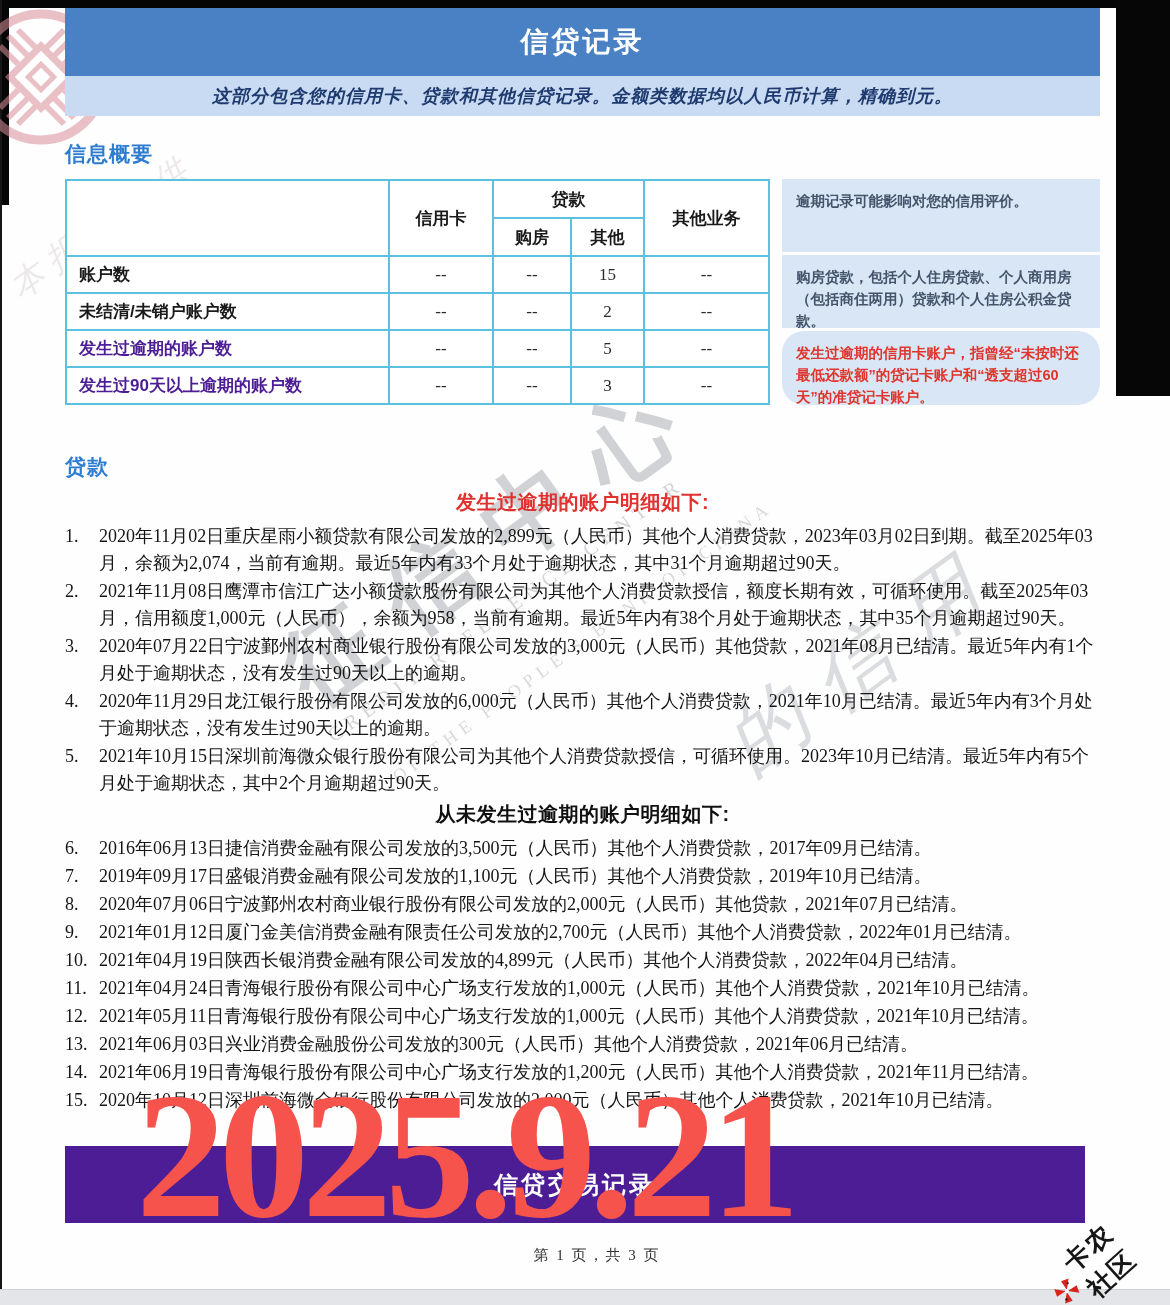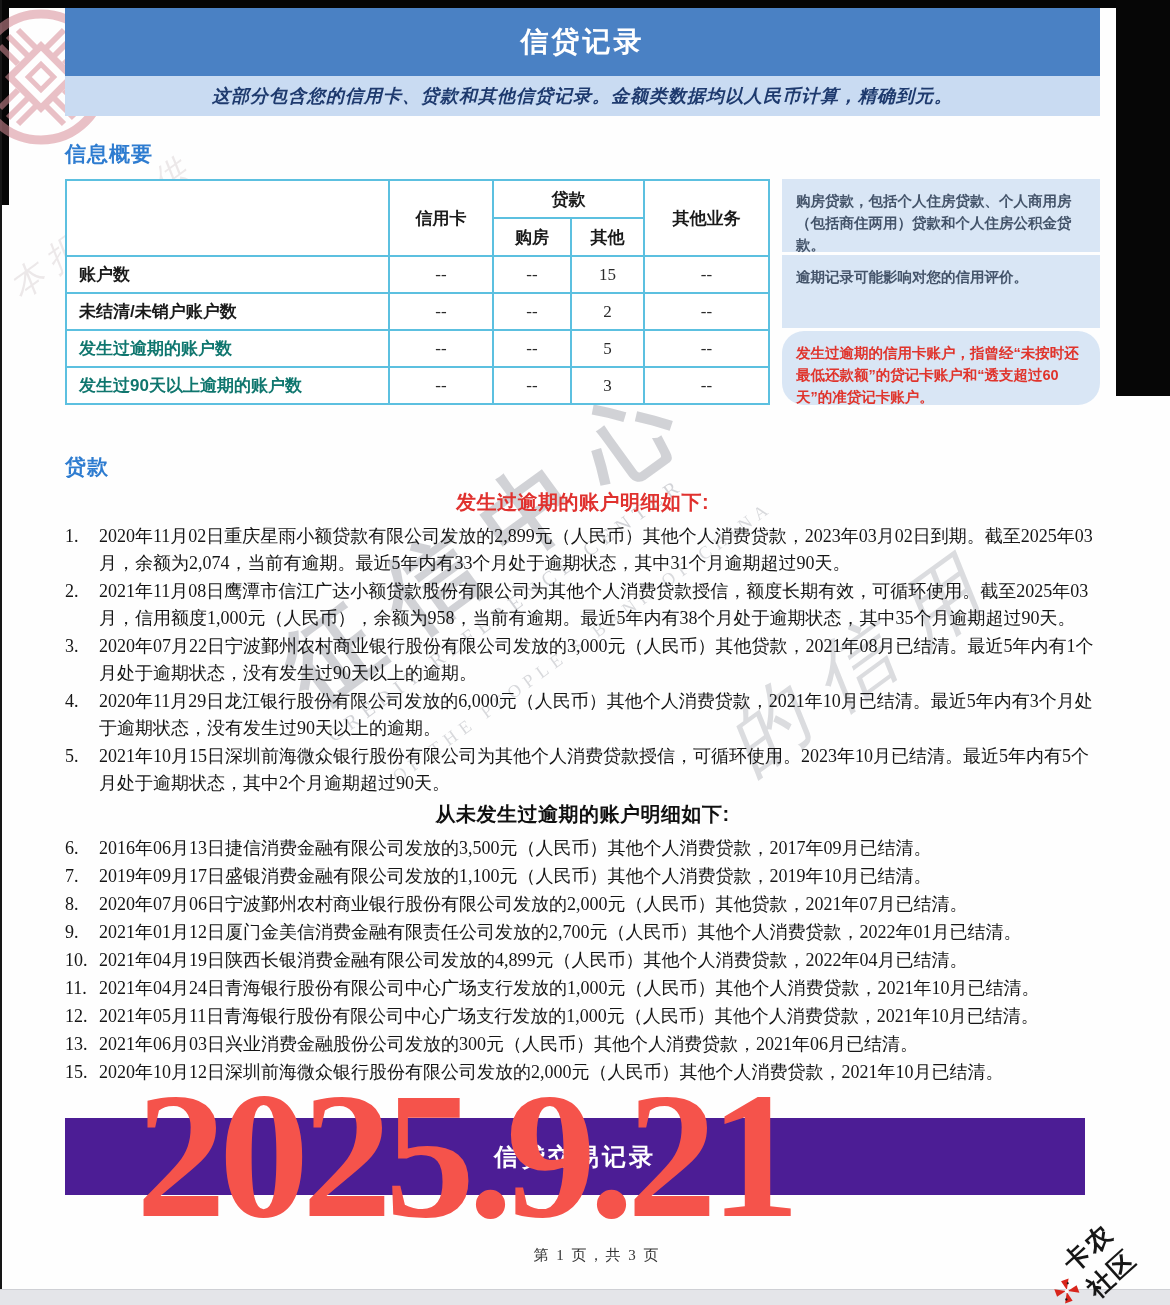--- a/index.html
+++ b/index.html
@@ -50,21 +50,21 @@
   .heading-summary { margin:24px 0 11px 0; }
 
   .summary-area { display:flex; gap:12px; }
   table.summary { border-collapse:collapse; width:703px; table-layout:fixed; background:#fff; }
   table.summary th, table.summary td { border:2px solid #5cc0e0; }
   table.summary thead th { font-size:17px; font-weight:bold; color:#1a1a1a; text-align:center; height:38px; }
   table.summary tbody th { font-size:17px; font-weight:bold; color:#1a1a1a; text-align:left;
     padding-left:12px; height:37px; font-family:"Liberation Sans", sans-serif; }
   table.summary tbody td { text-align:center; font-size:17px; color:#2b2b2b;
     font-family:"Liberation Serif", serif; }
-  table.summary .red th { color:#0f766e; }
+  table.summary .red th { color:#4c1d95; }
   .col-label{width:323px}.col-cc{width:104px}.col-house{width:78px}.col-other{width:73px}.col-biz{width:125px}
 
   .notes { width:320px; display:flex; flex-direction:column; gap:3px; }
   .note { background:#d9e6f5; padding:12px 14px; font-size:14.5px; font-weight:bold;
     color:#44546a; line-height:1.5; }
   .note-1 { height:73px; } .note-2 { height:73px; } .note-3 { height:74px;border-radius:22px; }
   .note.red { color:#e0342c; }
 
   .heading-loans { margin:48px 0 4px 0; }
   .subhead { font-size:20px; font-weight:bold; margin:8px 0 7px 0; letter-spacing:0.5px;text-align:center; }
@@ -181,22 +181,22 @@
             <th>发生过90天以上逾期的账户数</th>
             <td>--</td>
             <td>--</td>
             <td>3</td>
             <td>--</td>
           </tr>
         </tbody>
       </table>
 
       <div class="notes">
+        <div class="note note-1">逾期记录可能影响对您的信用评价。</div>
         <div class="note note-2">购房贷款，包括个人住房贷款、个人商用房（包括商住两用）贷款和个人住房公积金贷款。</div>
-        <div class="note note-1">逾期记录可能影响对您的信用评价。</div>
         <div class="note note-3 red">发生过逾期的信用卡账户，指曾经“未按时还最低还款额”的贷记卡账户和“透支超过60天”的准贷记卡账户。</div>
       </div>
     </div>
 
     <div class="section-heading heading-loans">贷款</div>
     <div class="subhead red">发生过逾期的账户明细如下:</div>
 
     <div class="loan-list">
       <div class="loan-item">
           <span class="num">1.</span>
@@ -247,20 +247,24 @@
           <span class="num">11.</span>
           <span class="txt">2021年04月24日青海银行股份有限公司中心广场支行发放的1,000元（人民币）其他个人消费贷款，2021年10月已结清。</span>
         </div>
       <div class="loan-item">
           <span class="num">12.</span>
           <span class="txt">2021年05月11日青海银行股份有限公司中心广场支行发放的1,000元（人民币）其他个人消费贷款，2021年10月已结清。</span>
         </div>
       <div class="loan-item">
           <span class="num">13.</span>
           <span class="txt">2021年06月03日兴业消费金融股份公司发放的300元（人民币）其他个人消费贷款，2021年06月已结清。</span>
+        </div>
+      <div class="loan-item">
+          <span class="num">14.</span>
+          <span class="txt">2021年06月19日青海银行股份有限公司中心广场支行发放的1,200元（人民币）其他个人消费贷款，2021年11月已结清。</span>
         </div>
       <div class="loan-item">
           <span class="num">15.</span>
           <span class="txt">2020年10月12日深圳前海微众银行股份有限公司发放的2,000元（人民币）其他个人消费贷款，2021年10月已结清。</span>
         </div>
     </div>
 
     <div class="teal-bar">
       <span class="label">信贷交易记录</span>
     </div>

